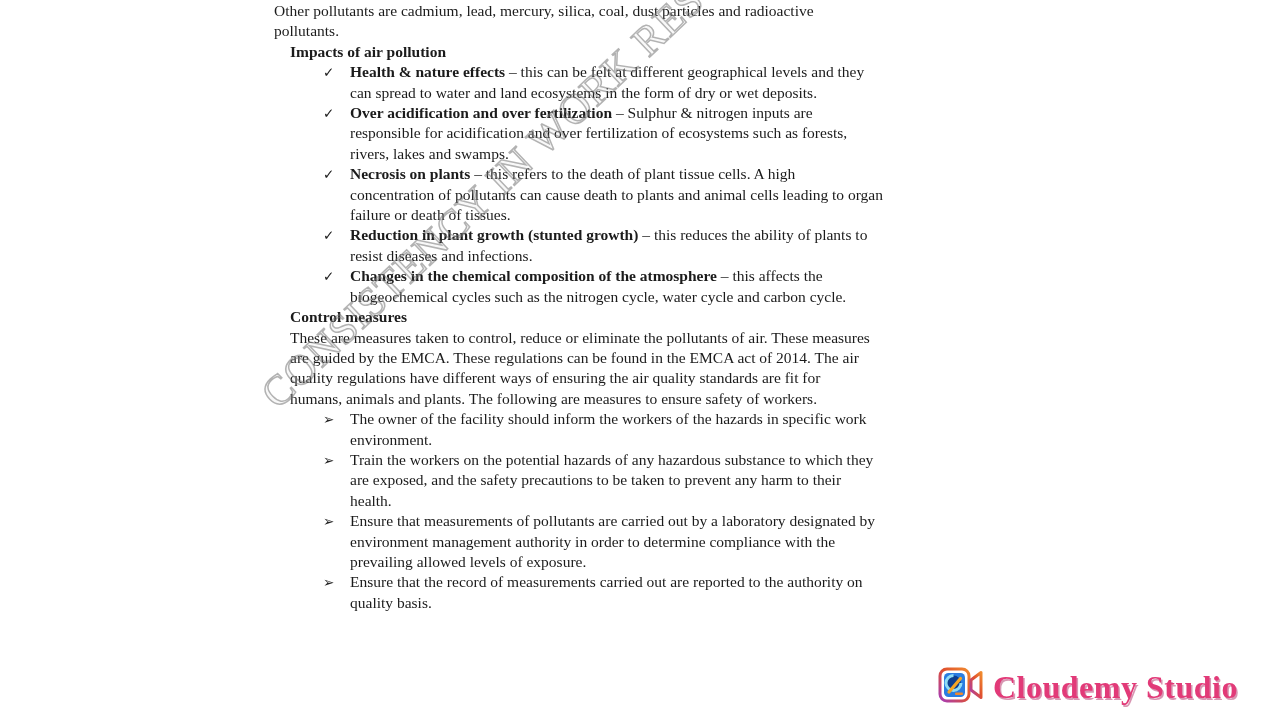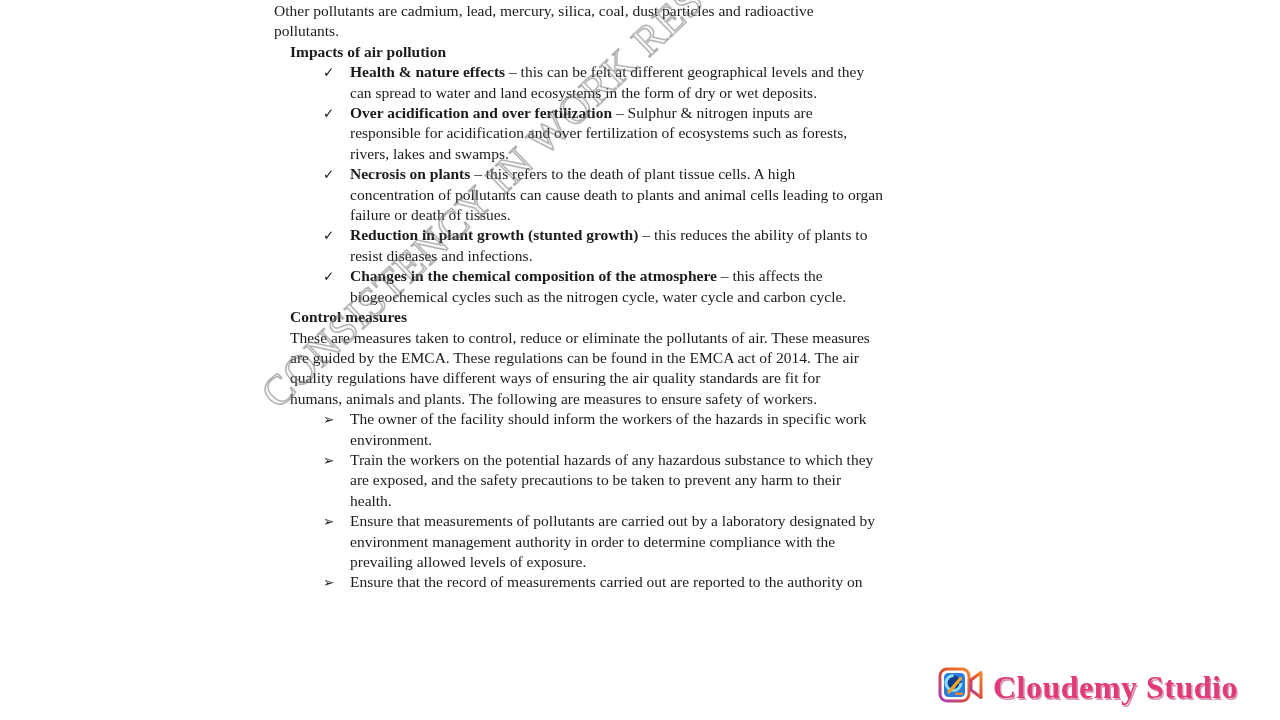--- a/index.html
+++ b/index.html
@@ -156,20 +156,21 @@
       <div class="line">Ensure that measurements of pollutants are carried out by a laboratory designated by</div>
       <div class="line">environment management authority in order to determine compliance with the</div>
       <div class="line">prevailing allowed levels of exposure.</div>
     </div>
   </div>
 
   <div class="li">
     <span class="bullet">➢</span>
     <div class="li-body">
       <div class="line">Ensure that the record of measurements carried out are reported to the authority on</div>
+      <div class="line">quality basis.</div>
     </div>
   </div>
 
 </div>
 
 <div class="brand">
   <span>
     <svg width="46" height="42" viewBox="0 0 46 42">
       <defs>
         <linearGradient id="camGrad" x1="0" y1="1" x2="1" y2="0">

